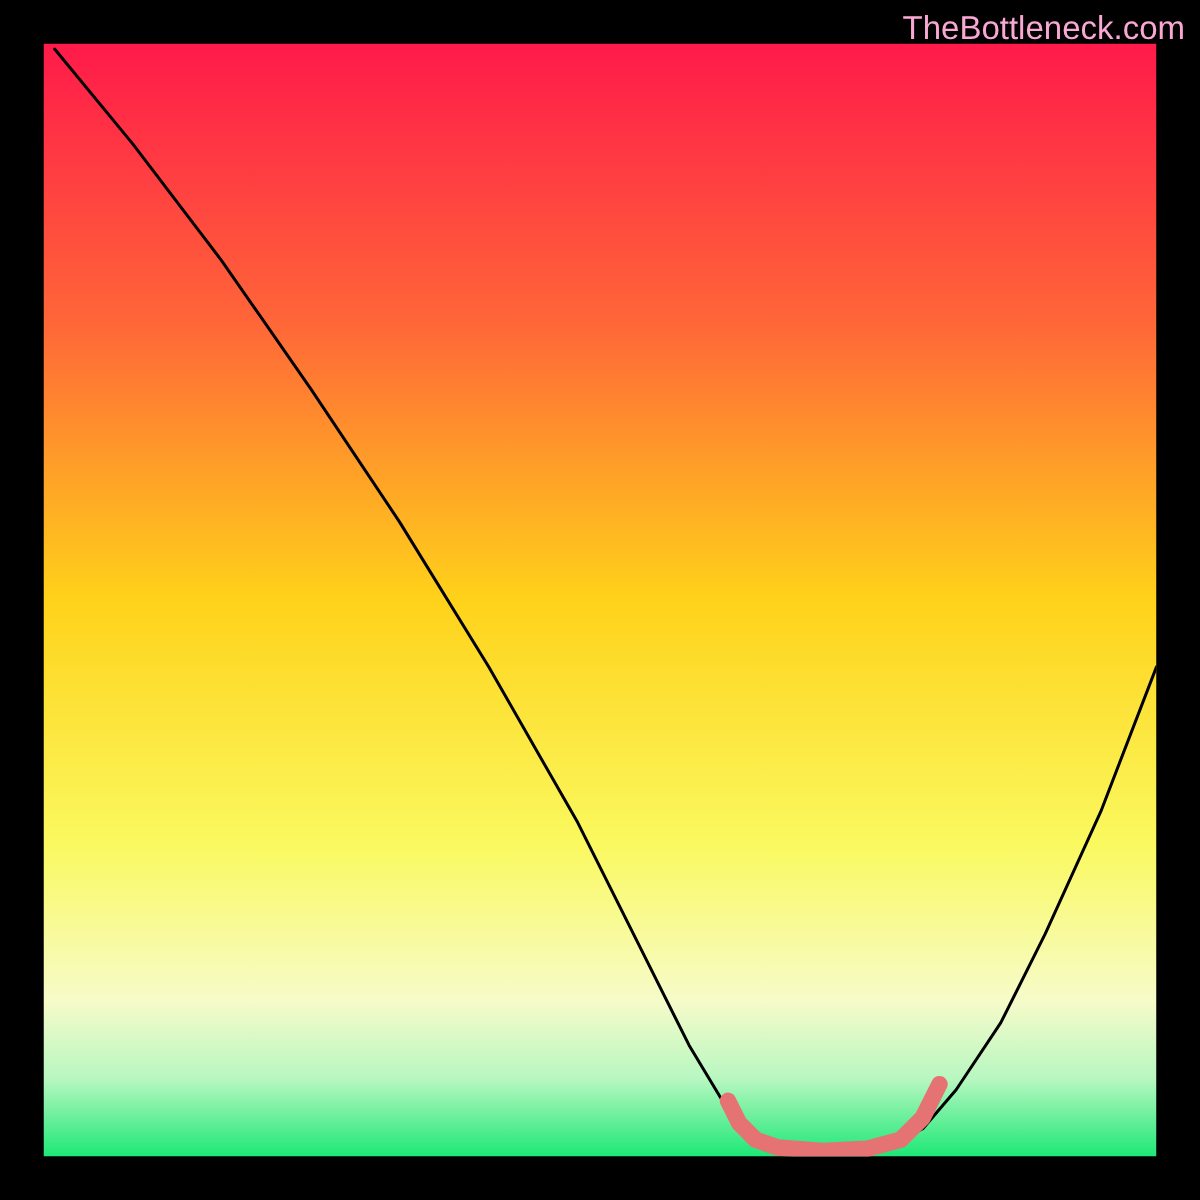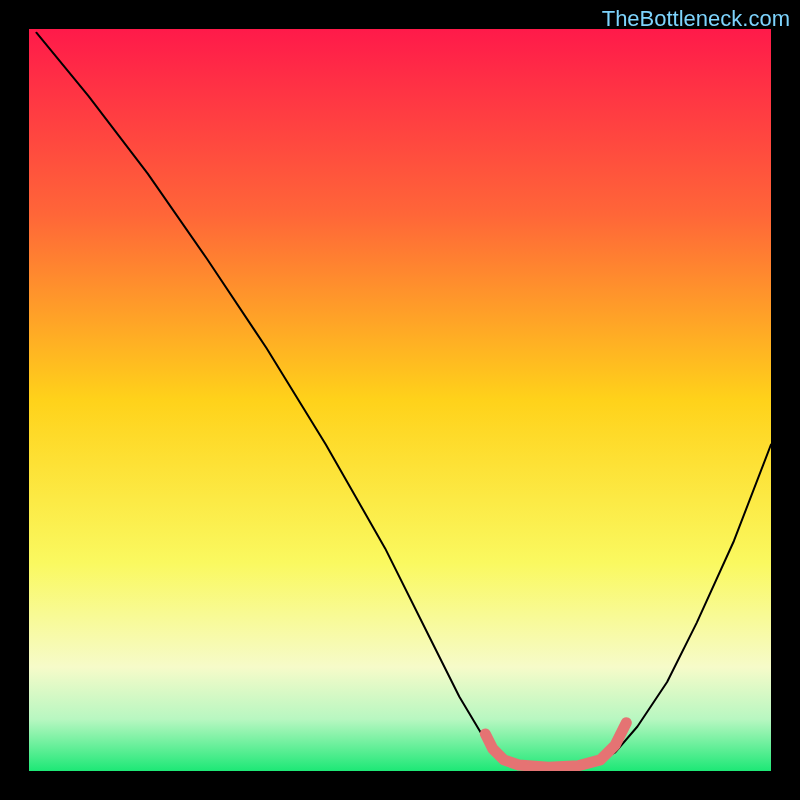--- a/index.html
+++ b/index.html
@@ -8,21 +8,21 @@
     background: #000;
     width: 800px;
     height: 800px;
     position: relative;
     font-family: Arial, sans-serif;
   }
   .watermark {
     position: absolute;
     top: 6px;
     right: 10px;
-    color: #7dd3fc;
+    color: #f9a8d4;
     font-size: 22px;
     font-weight: 500;
     z-index: 10;
   }
   .chart-container {
     position: absolute;
     left: 29px;
     top: 29px;
     width: 742px;
     height: 742px;

